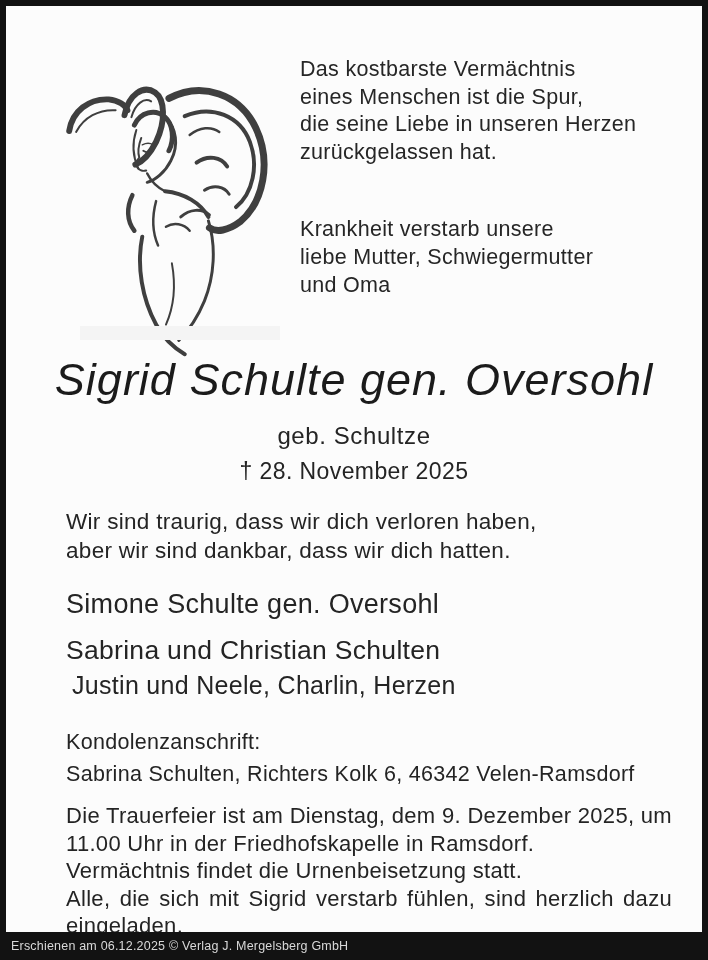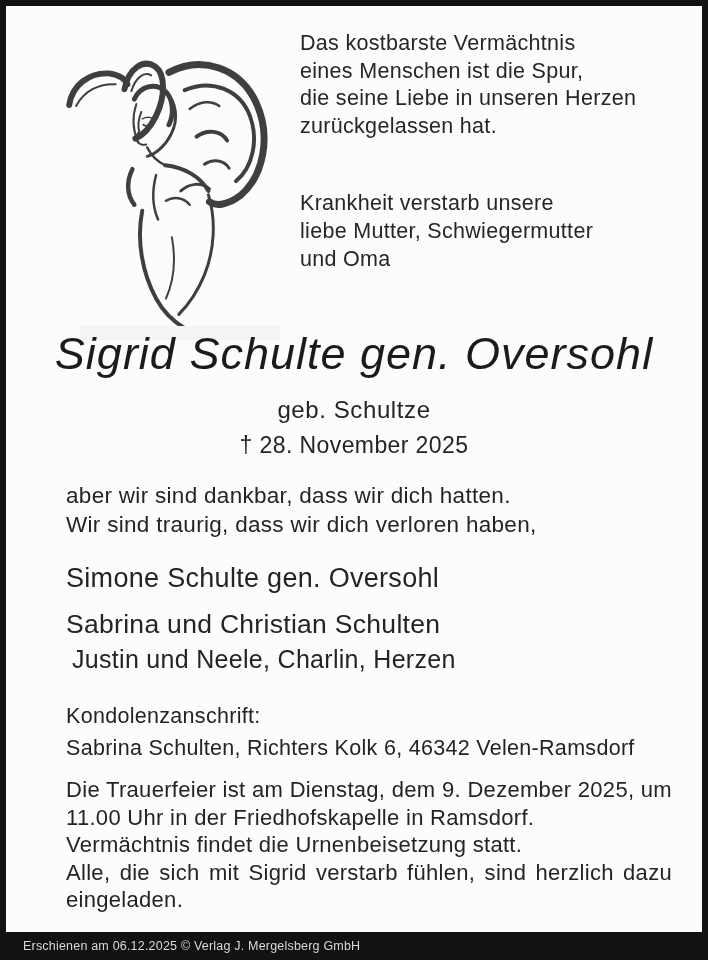--- a/index.html
+++ b/index.html
@@ -31,21 +31,21 @@
     left: 74px;
     top: 320px;
     width: 200px;
     height: 14px;
     background: #f4f4f4;
   }
 
   
   .header-row {
     display: flex;
-    padding-top: 20px;
+    padding-top: 46px;
   }
   .angel-wrap {
     width: 294px;
     flex: 0 0 294px;
     padding-left: 32px;
   }
   .angel-wrap svg { display: block; }
 
   .quote-col {
     flex: 1;
@@ -135,21 +135,21 @@
   
   .footer-strip {
     position: absolute;
     left: 0;
     bottom: 0;
     width: 708px;
     height: 28px;
     background: #121212;
     display: flex;
     align-items: center;
-    padding-left: 23px;
+    padding-left: 11px;
   }
   .footer-strip span {
     color: #d9d9d9;
     font-size: 12.5px;
     letter-spacing: 0.2px;
   }
 </style>
 </head>
 <body>
 
@@ -215,22 +215,22 @@
     </div>
 
     <div class="deceased-name">Sigrid Schulte gen. Oversohl</div>
     <div class="birth-name">geb. Schultze</div>
 
     <div class="dates">
       <span>† 28. November 2025</span>
     </div>
 
     <div class="mourning">
+      <div>Wir sind traurig, dass wir dich verloren haben,</div>
       <div>aber wir sind dankbar, dass wir dich hatten.</div>
-      <div>Wir sind traurig, dass wir dich verloren haben,</div>
     </div>
 
     <div class="family-1">Simone Schulte gen. Oversohl</div>
     <div class="family-2">Sabrina und Christian Schulten</div>
     <div class="family-3">Justin und Neele, Charlin, Herzen</div>
 
     <div class="condolence-label">Kondolenzanschrift:</div>
     <div class="condolence-address">Sabrina Schulten, Richters Kolk 6, 46342 Velen-Ramsdorf</div>
 
     <div class="funeral">

